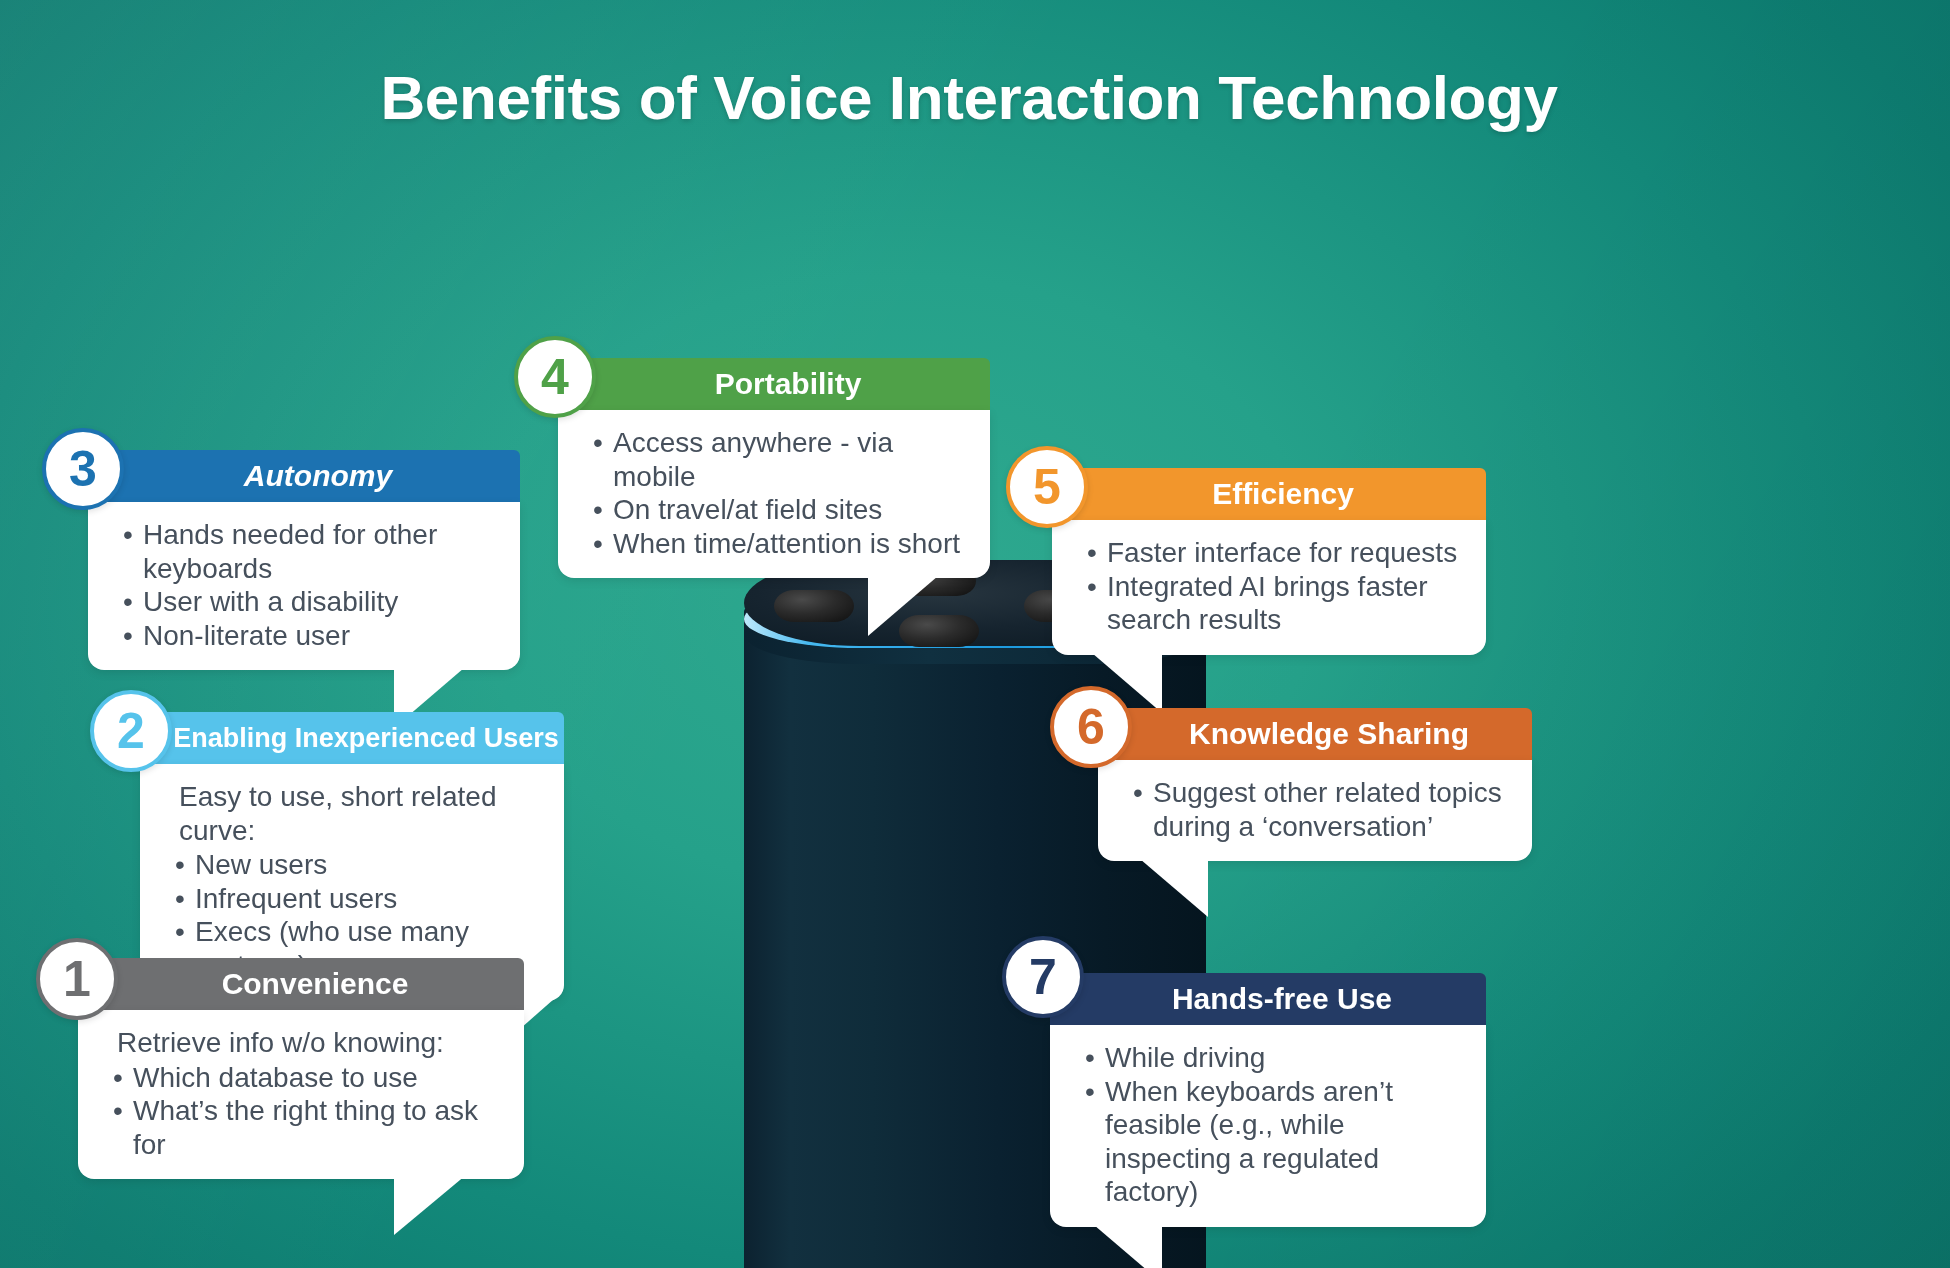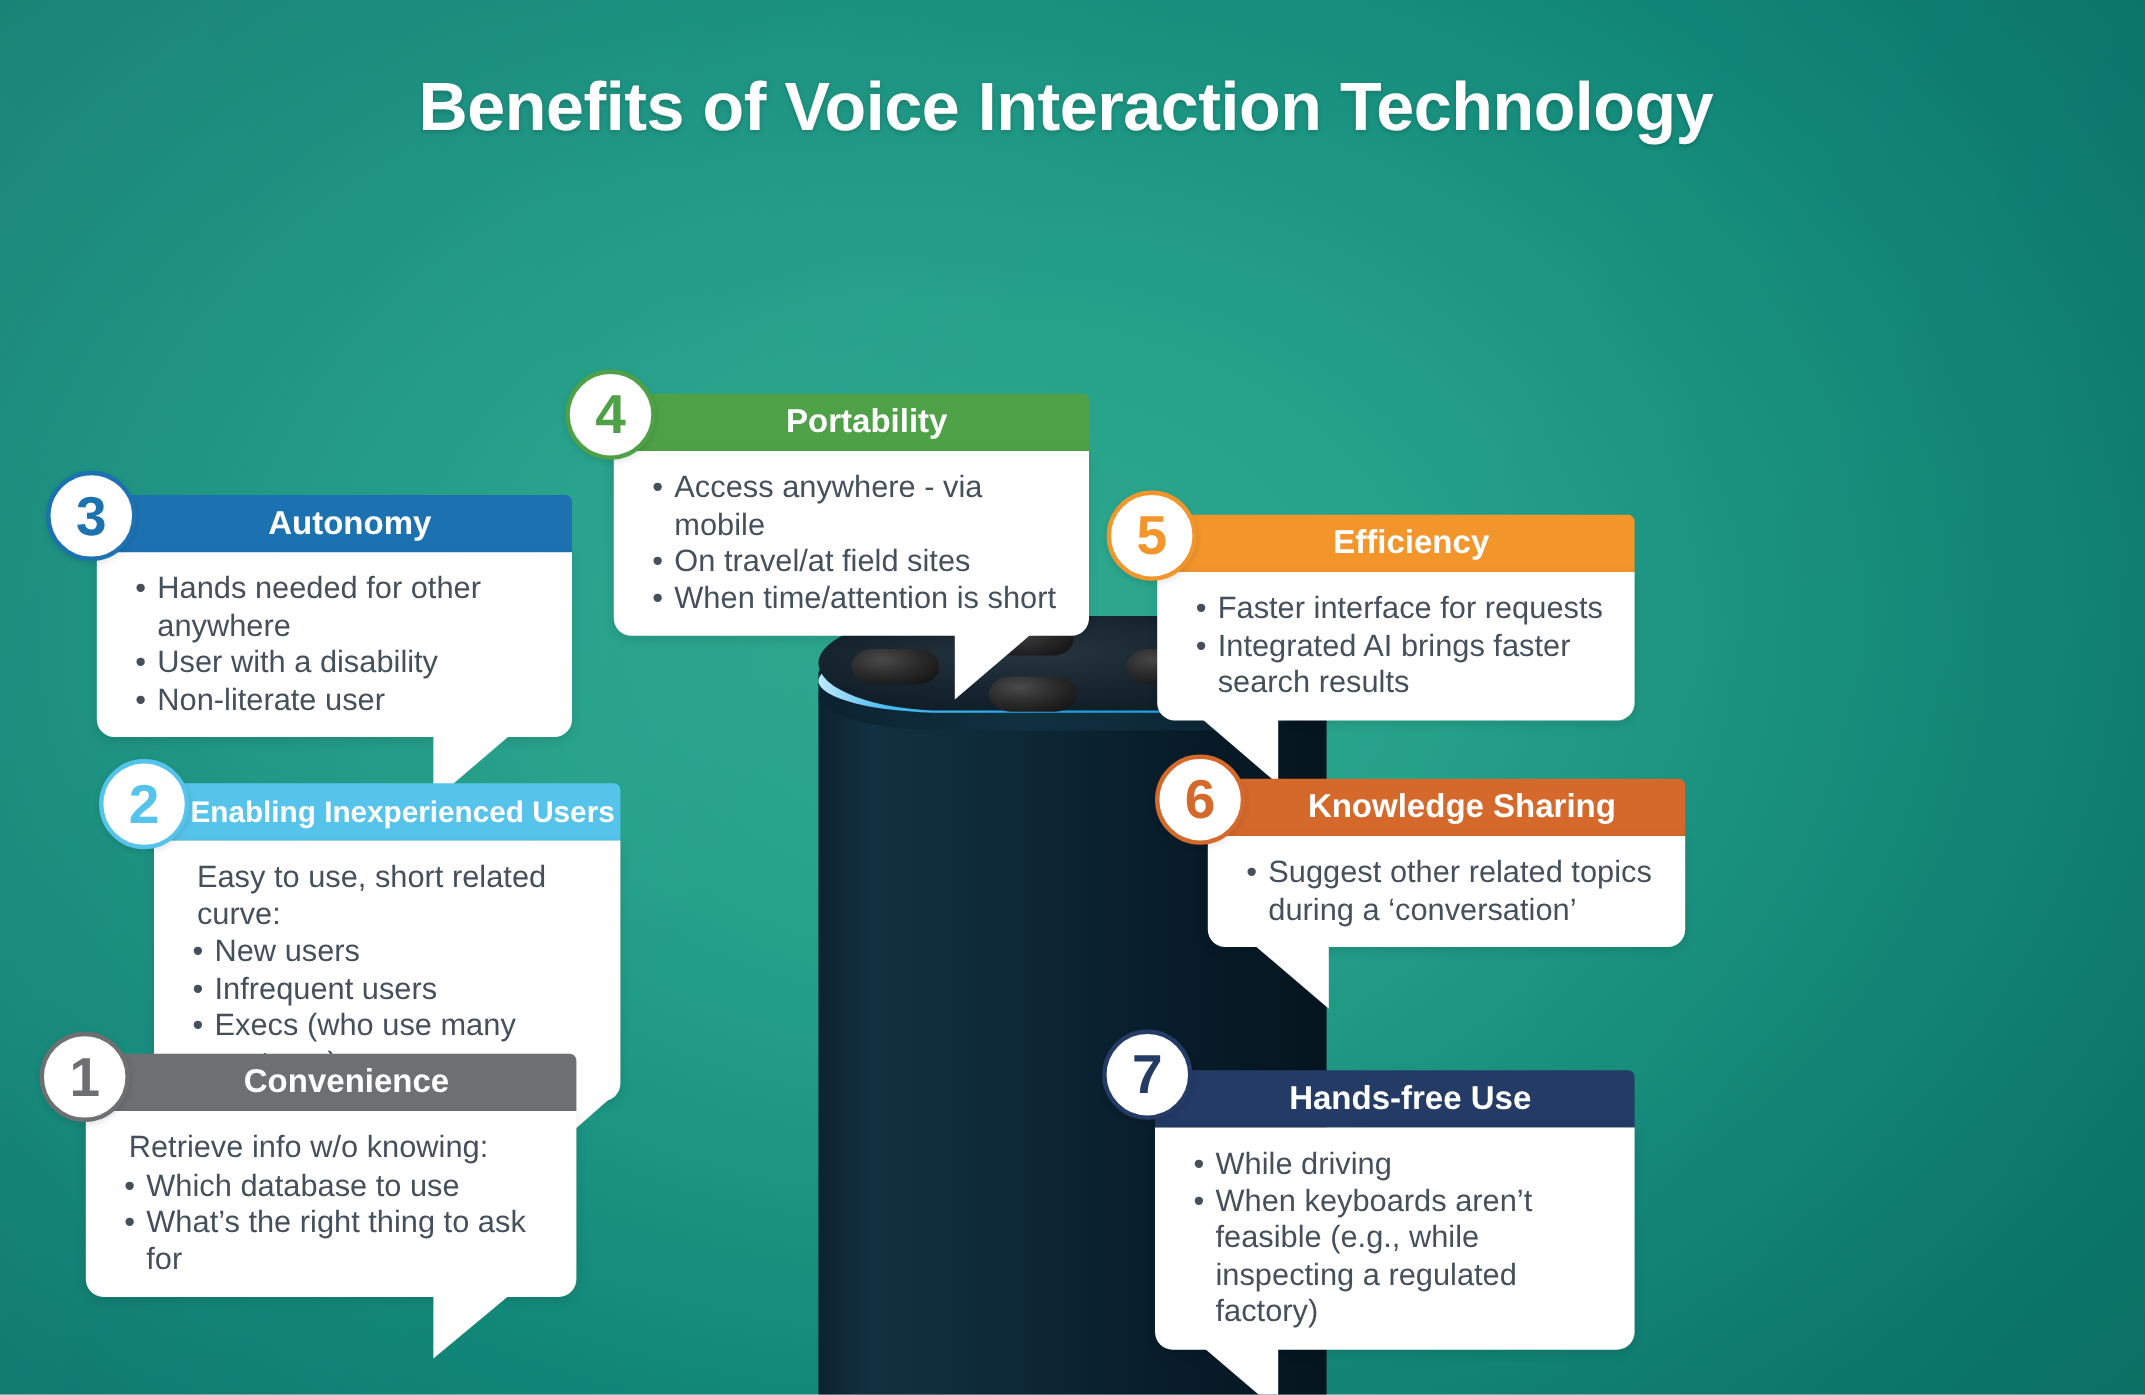--- a/index.html
+++ b/index.html
@@ -158,21 +158,21 @@
   #card-1 .tail { left: 316px; bottom: -56px; border-left: 0 solid transparent; border-right: 72px solid transparent; border-top: 60px solid #ffffff; }
 
   
   #card-2 { left: 140px; top: 712px;  width: 424px; }
   #card-2 .card-header { background: #56C3EB; font-size: 27px; }
   #card-2 .badge { left: -50px; top: -22px; color: #56C3EB; border: 4px solid #56C3EB; }
   #card-2 .tail { left: 348px; bottom: -56px; border-left: 0 solid transparent; border-right: 66px solid transparent; border-top: 58px solid #ffffff; }
 
   
   #card-3 { left: 88px;  top: 450px;  width: 432px; }
-  #card-3 .card-header { background: #1C72B1; }
+  #card-3 .card-header { background: #1C72B1; font-style: italic; }
   #card-3 .badge { left: -46px; top: -22px; color: #1C72B1; border: 4px solid #1C72B1; }
   #card-3 .tail { left: 306px; bottom: -58px; border-left: 0 solid transparent; border-right: 70px solid transparent; border-top: 60px solid #ffffff; }
 
   
   #card-4 { left: 558px; top: 358px;  width: 432px; }
   #card-4 .card-header { background: #4FA148; }
   #card-4 .badge { left: -44px; top: -22px; color: #4FA148; border: 4px solid #4FA148; }
   #card-4 .tail { left: 310px; bottom: -58px; border-left: 0 solid transparent; border-right: 70px solid transparent; border-top: 60px solid #ffffff; }
 
   
@@ -213,21 +213,21 @@
       <div class="mic mic-3"></div>
       <div class="mic mic-4"></div>
     </div>
   </div>
 
   <div class="card" id="card-3">
     <div class="badge">3</div>
     <div class="card-header">Autonomy</div>
     <div class="card-body">
       <ul>
-        <li>Hands needed for other anywhere</li>
+        <li>Hands needed for other keyboards</li>
         <li>User with a disability</li>
         <li>Non-literate user</li>
       </ul>
     </div>
     <div class="tail"></div>
   </div>
 
   <div class="card" id="card-4">
     <div class="badge">4</div>
     <div class="card-header">Portability</div>

